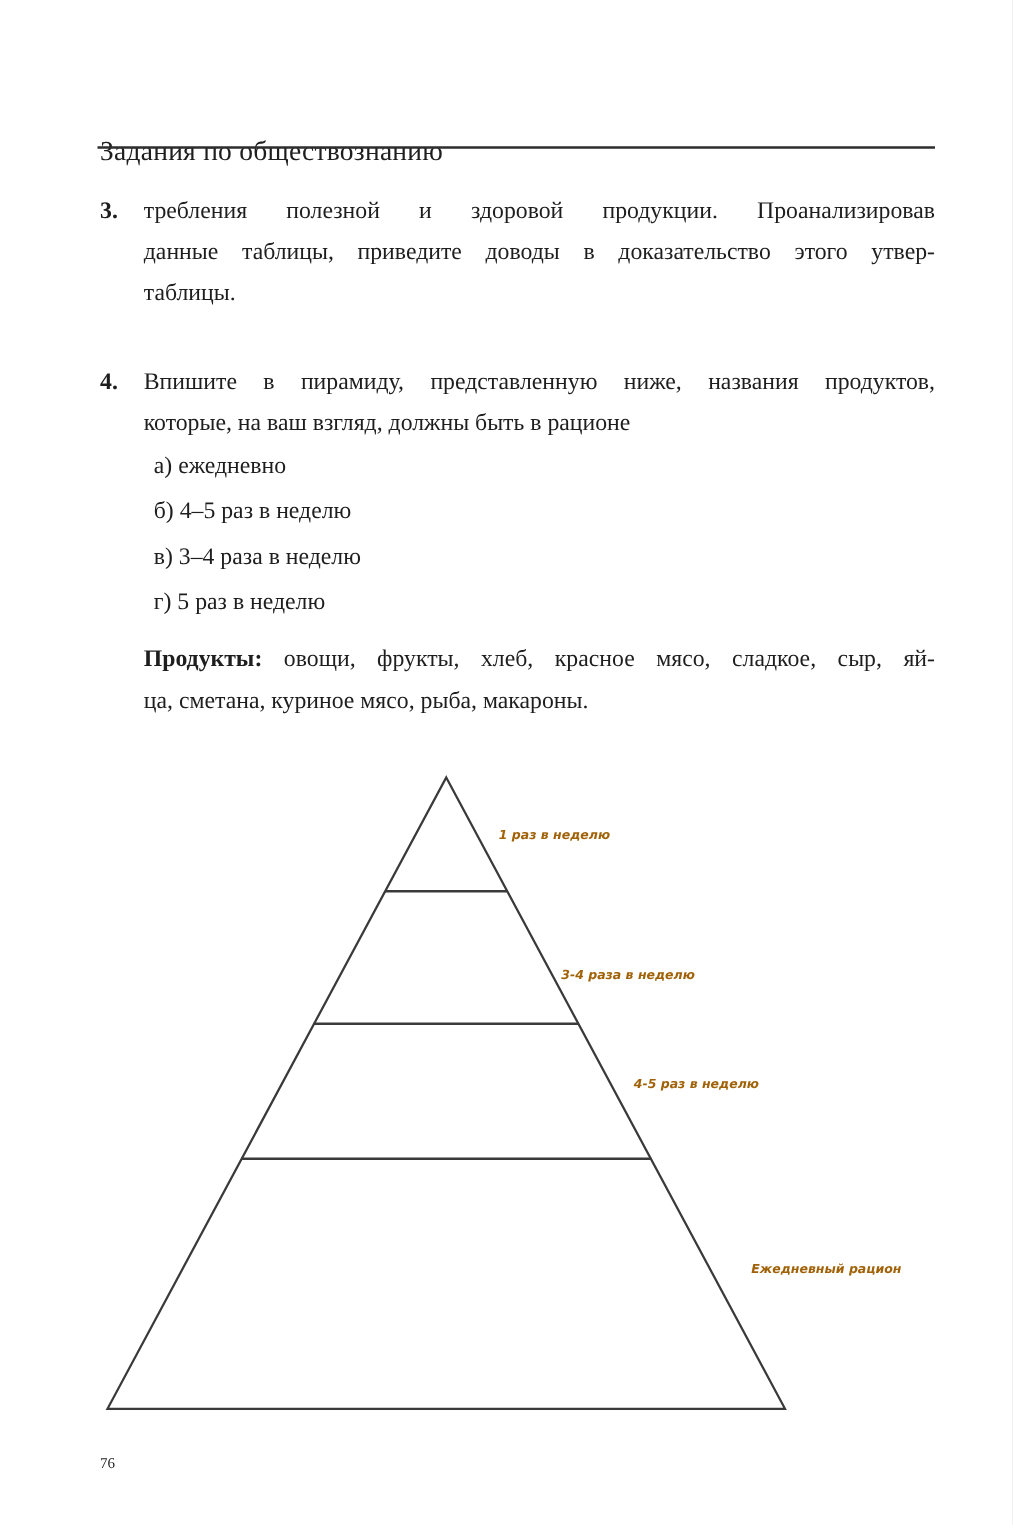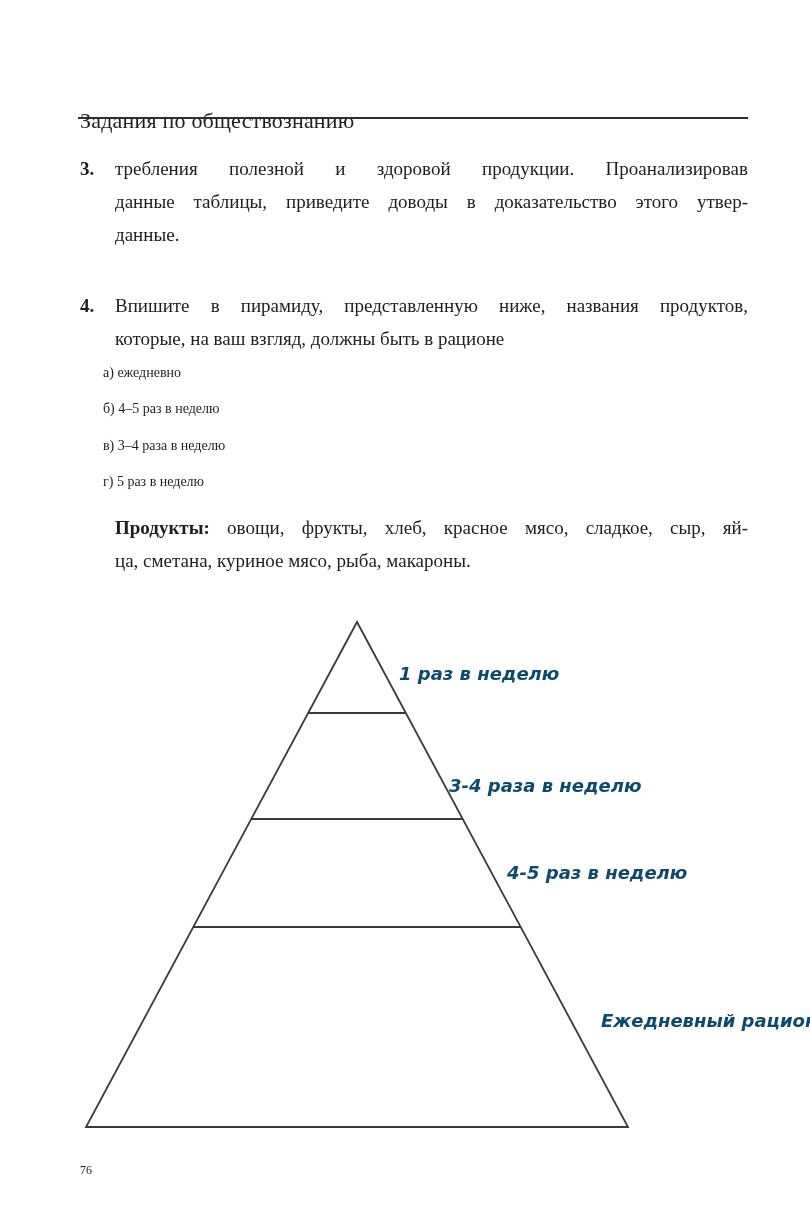--- a/index.html
+++ b/index.html
@@ -56,24 +56,24 @@
   }
   .jline {
     text-align: justify;
     text-align-last: justify;
   }
   .lline {
     text-align: left;
   }
   .options {
     position: absolute;
-    left: 103px;
+    left: 123px;
     top: 355px;
     width: 633px;
-    font-size: 14px;
+    font-size: 19px;
     line-height: 36.4px;
   }
   .products {
     position: absolute;
     left: 115px;
     top: 511px;
     width: 633px;
     font-size: 19px;
     line-height: 33px;
   }
@@ -88,24 +88,24 @@
     height: 560px;
   }
   .pyramid-svg {
     position: absolute;
     left: 0;
     top: 0;
   }
   .pyr-label {
     position: absolute;
     font-family: "DejaVu Sans", sans-serif;
-    font-size: 18px;
+    font-size: 10px;
     font-weight: bold;
     font-style: italic;
-    color: #0c4a6e;
+    color: #a16207;
     white-space: nowrap;
   }
   .pyr-label-1 { left: 399px; top: 663px; }
   .pyr-label-2 { left: 449px; top: 757px; margin-top: 18px; }
   .pyr-label-3 { left: 507px; top: 862px; }
   .pyr-label-4 { left: 573px; top: 1010px; margin-left: 28px; }
   .page-number {
     position: absolute;
     left: 80px;
     top: 1163px;
@@ -118,21 +118,21 @@
 <div class="page">
 
   <div class="running-head">Задания по обществознанию</div>
   <div class="head-rule"></div>
 
   <div class="task task-3">
     <div class="task-num">3.</div>
     <div class="task-body">
       <div class="jline">требления полезной и здоровой продукции. Проанализировав</div>
       <div class="jline">данные таблицы, приведите доводы в доказательство этого утвер-</div>
-      <div class="lline">данные.</div>
+      <div class="lline">таблицы.</div>
     </div>
   </div>
 
   <div class="task task-4">
     <div class="task-num">4.</div>
     <div class="task-body">
       <div class="jline">Впишите в пирамиду, представленную ниже, названия продуктов,</div>
       <div class="lline">которые, на ваш взгляд, должны быть в рационе</div>
     </div>
   </div>

